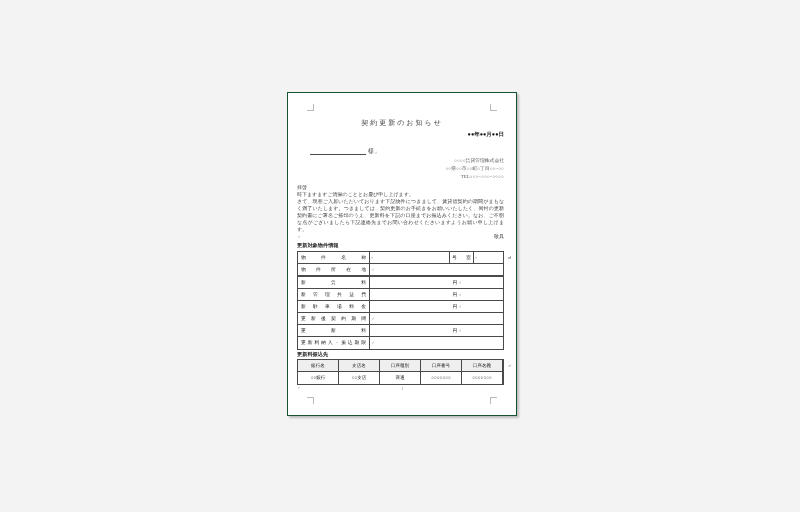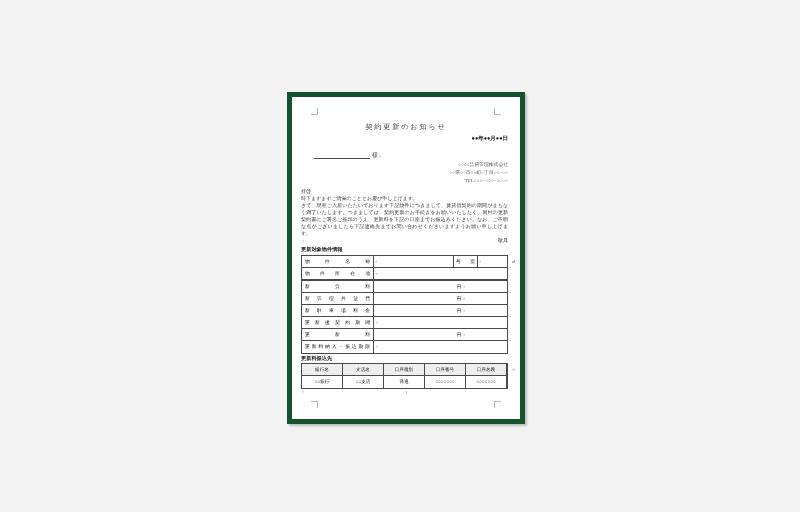--- a/index.html
+++ b/index.html
@@ -3,21 +3,21 @@
 <meta charset="utf-8">
 <style>
   html,body{margin:0;padding:0;}
   body{
     width:800px;height:512px;overflow:hidden;position:relative;
     background:#f3f3f3;
     font-family:"Liberation Serif","DejaVu Serif",serif;
   }
   .page{
     position:absolute;left:287px;top:92px;width:228px;height:322px;
-    background:#ffffff;border:5px solid #14532d;
+    background:#ffffff;border:1px solid #14532d;
     box-shadow:2px 2px 2px rgba(0,0,0,0.22);
   }
   
   .cmark{position:absolute;width:6px;height:6px;}
   .cm-tl{left:19px;top:11px;border-right:1px solid #b9b9b9;border-bottom:1px solid #b9b9b9;}
   .cm-tr{left:202px;top:11px;border-left:1px solid #b9b9b9;border-bottom:1px solid #b9b9b9;}
   .cm-bl{left:19px;top:304px;border-right:1px solid #b9b9b9;border-top:1px solid #b9b9b9;}
   .cm-br{left:202px;top:304px;border-left:1px solid #b9b9b9;border-top:1px solid #b9b9b9;}
 
   .title{

